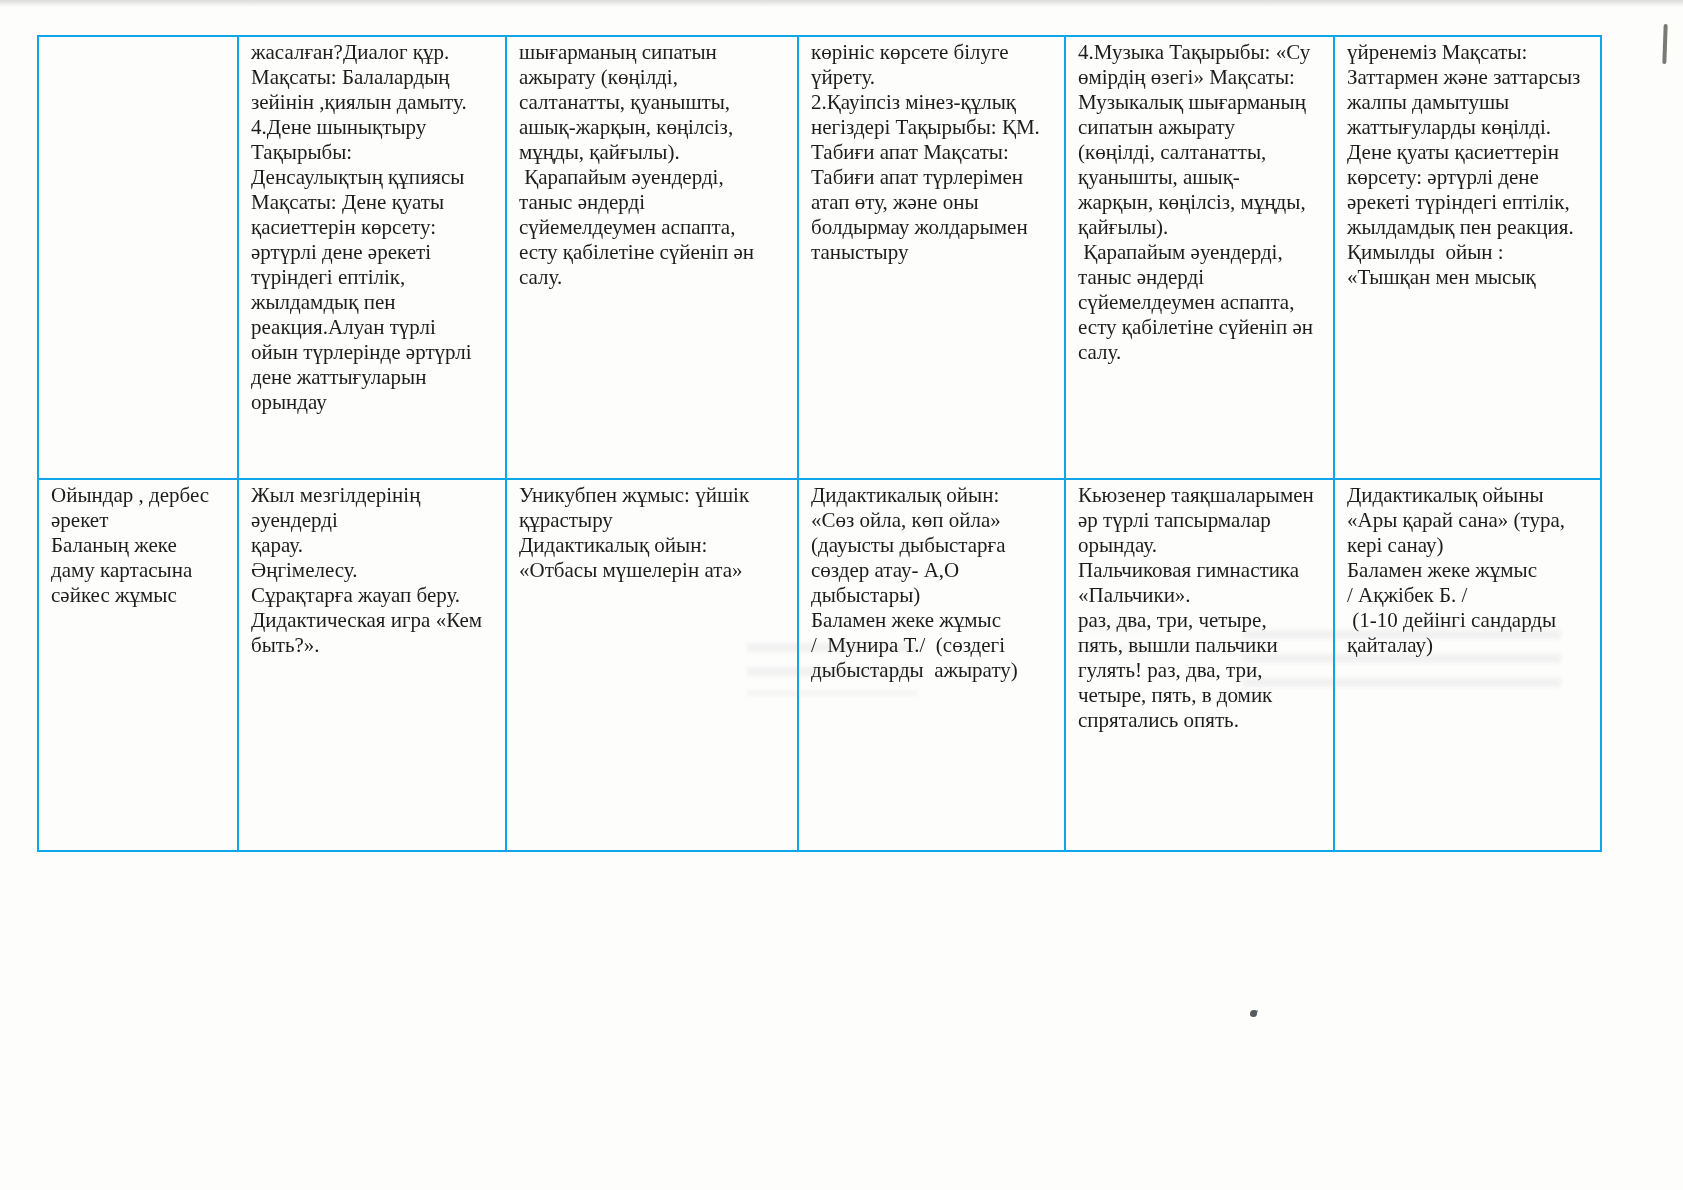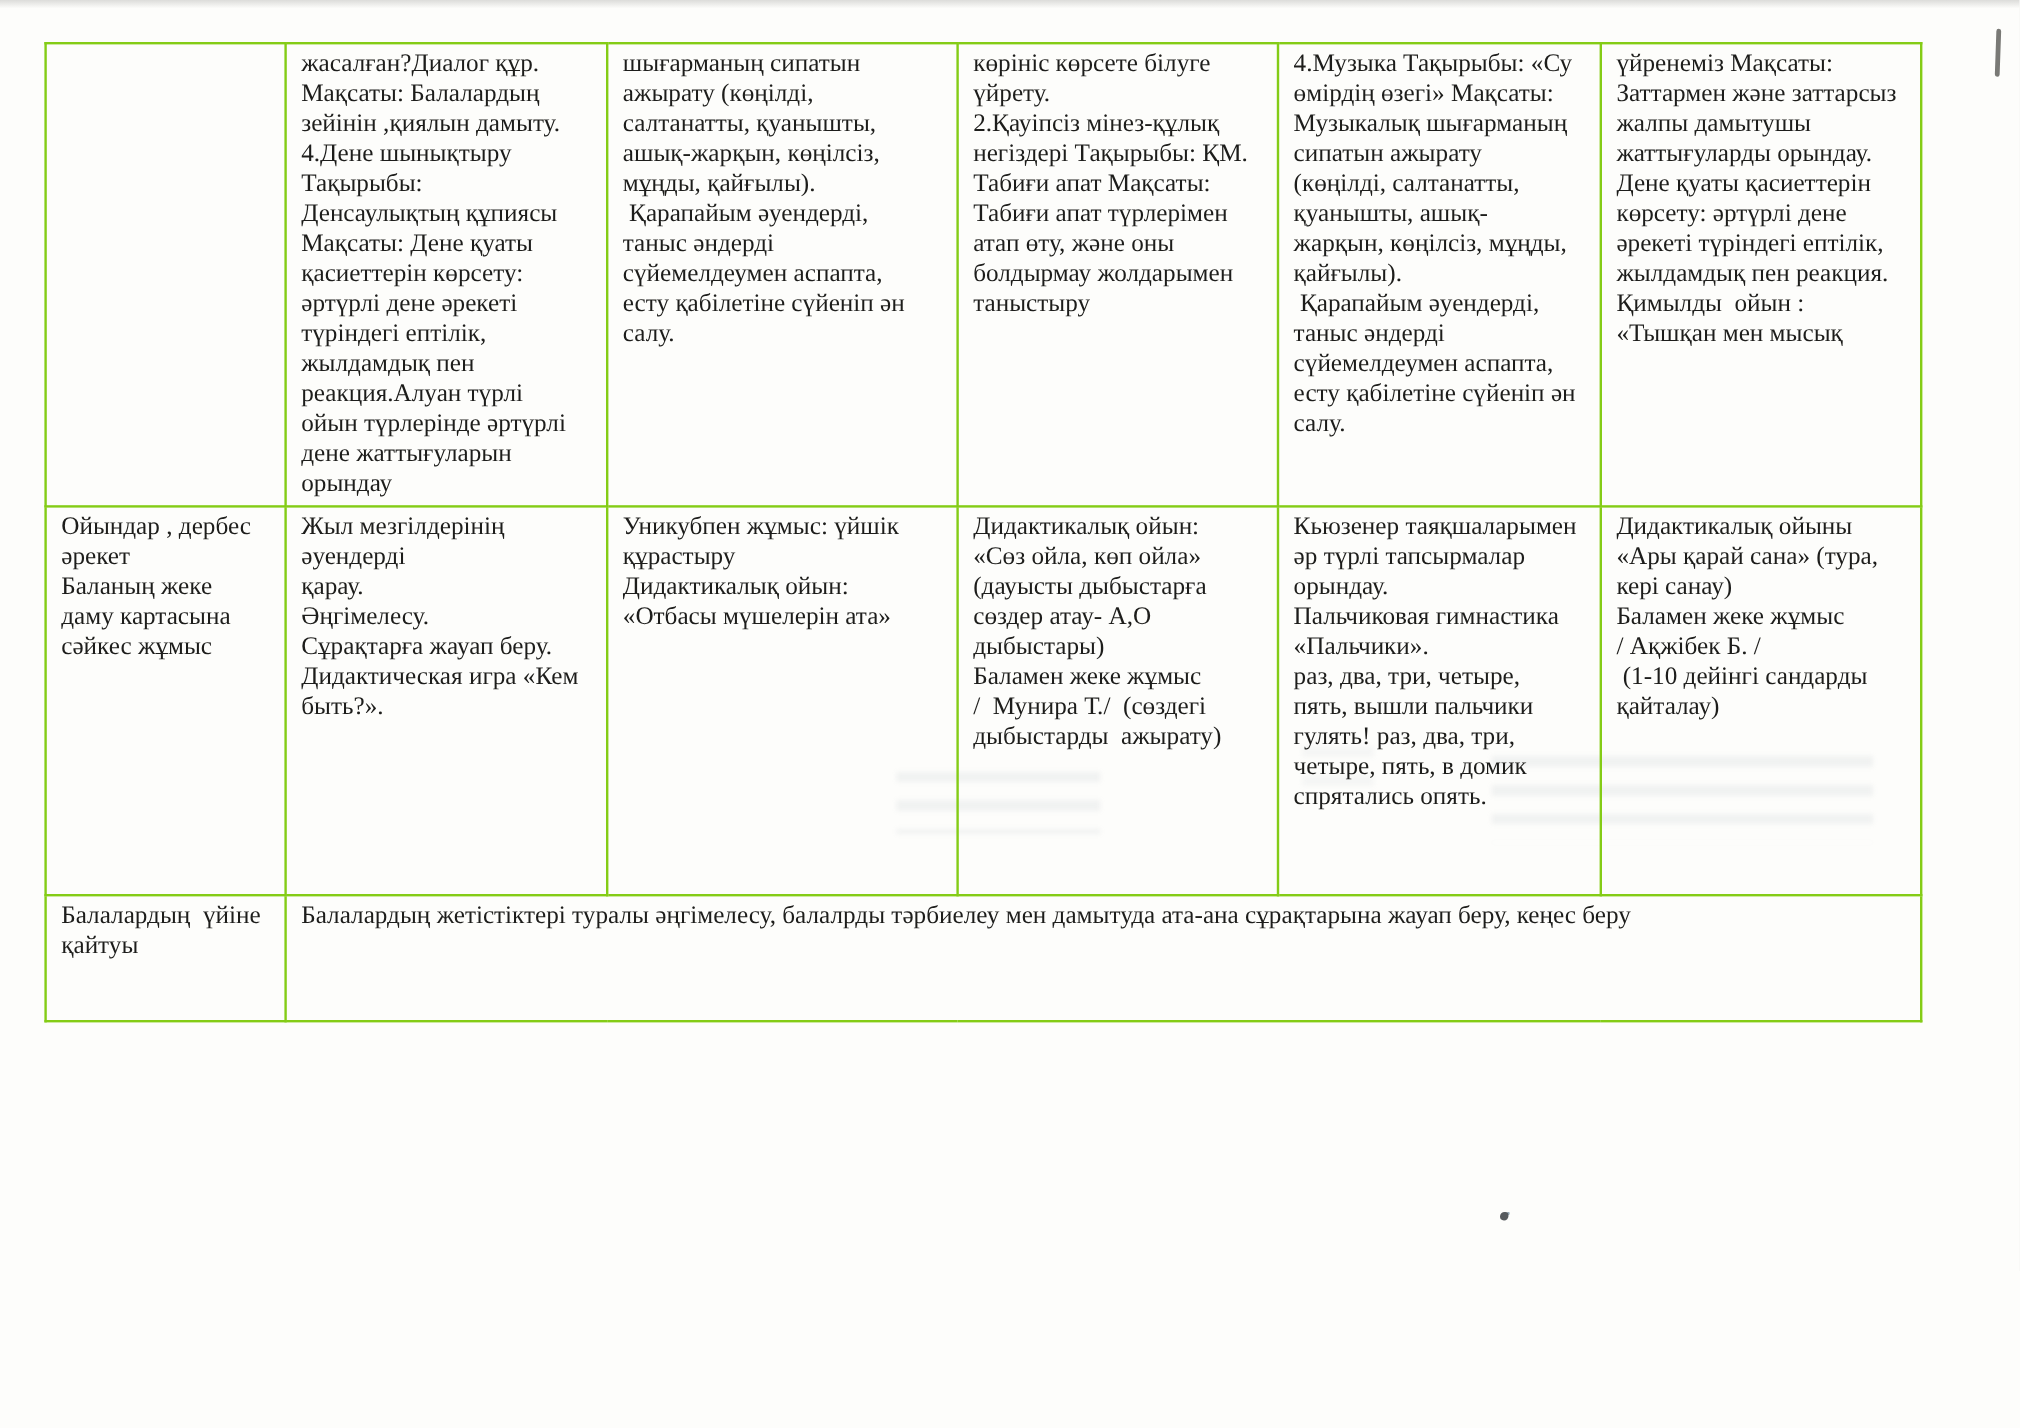--- a/index.html
+++ b/index.html
@@ -40,21 +40,21 @@
   .smudge.s2{left:1085px;top:622px;width:60px;height:40px;opacity:.35;}
   .smudge.s3{left:1243px;top:630px;width:318px;height:72px;}
 
   table.plan{
     position:absolute;left:37px;top:35px;
     width:1563px;height:817px;
     border-collapse:collapse;table-layout:fixed;
     background:transparent;
   }
   table.plan td{
-    border:2px solid #84cc16;
+    border:2px solid #0ea5e9;
     vertical-align:top;
     padding:3px 8px 3px 12px;
     overflow:hidden;
     color:#1d1d1b;
     font-size:21px;
     line-height:25px;
   }
   tr.r1{height:382px;}
   tr.r2{height:321px;}
   tr.r3{height:104px;}
@@ -140,21 +140,21 @@
 &nbsp;Қарапайым әуендерді,
 таныс әндерді
 сүйемелдеумен аспапта,
 есту қабілетіне сүйеніп ән
 салу.</div>
       </td>
       <td>
         <div class="cell-text"><span>үйренеміз Мақсаты:
 Заттармен және заттарсыз
 жалпы дамытушы
-жаттығуларды орындау.
+жаттығуларды көңілді.
 Дене қуаты қасиеттерін
 көрсету: әртүрлі дене
 әрекеті түріндегі ептілік,
 жылдамдық пен реакция.
 </span><b class="bold-inline">Қимылды&nbsp; ойын :</b><span>
 «Тышқан мен мысық</span></div>
       </td>
     </tr>
 
     <tr class="r2">
@@ -206,25 +206,16 @@
         <div class="cell-text">Дидактикалық ойыны
 «Ары қарай сана» (тура,
 кері санау)
 Баламен жеке жұмыс
 / Ақжібек Б. /
 &nbsp;(1-10 дейінгі сандарды
 қайталау)</div>
       </td>
     </tr>
 
-    <tr class="r3">
-      <td>
-        <div class="cell-text">Балалардың&nbsp; үйіне
-қайтуы</div>
-      </td>
-      <td colspan="5">
-        <div class="cell-text">Балалардың жетістіктері туралы әңгімелесу, балалрды тәрбиелеу мен дамытуда ата-ана сұрақтарына жауап беру, кеңес беру</div>
-      </td>
-    </tr>
   </tbody>
     </table>
 
 </div>
 
 </body></html>

